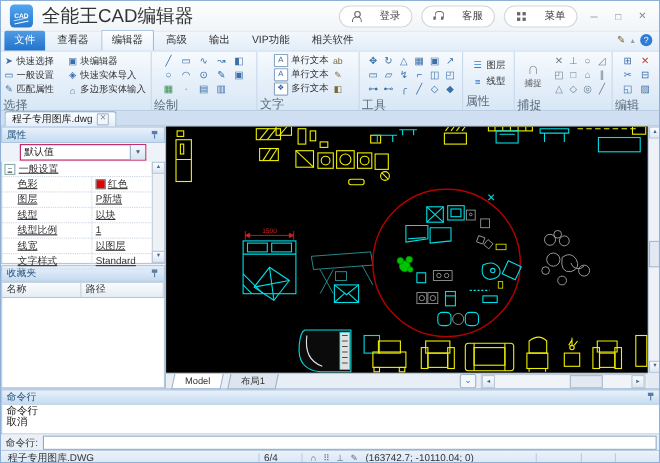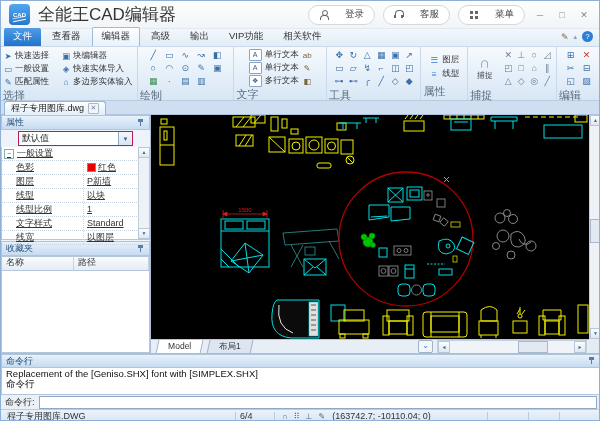--- a/index.html
+++ b/index.html
@@ -371,29 +371,29 @@
             <span>以块</span>
           </span>
       </div>
       <div class="prow">
         <span class="pname">线型比例</span>
         <span class="pval">
             <span>1</span>
           </span>
       </div>
       <div class="prow">
+        <span class="pname">线宽</span>
+        <span class="pval">
+            <span>以图层</span>
+          </span>
+      </div>
+      <div class="prow">
         <span class="pname">文字样式</span>
         <span class="pval">
             <span>Standard</span>
-          </span>
-      </div>
-      <div class="prow">
-        <span class="pname">线宽</span>
-        <span class="pval">
-            <span>以图层</span>
           </span>
       </div>
       <div class="pscroll">
         <span class="sarr">▲</span>
         <span class="sarr">▼</span>
       </div>
     </div>
     <div class="phead" style="margin-top:1px;">
       <span>收藏夹</span>
       <span class="pin"></span>
@@ -606,22 +606,22 @@
       <span class="harr right">►</span>
     </div>
   </div>
 
   <div class="cmdpanel abs">
     <div class="cmdhead">
       <span>命令行</span>
       <span class="pin"></span>
     </div>
     <div class="cmdbody">
-      <div>Replacement of the [Geniso.SHX] font with [SIMPLEX.SHX]</div>
       <div>命令行</div>
+      <div>取消</div>
     </div>
     <div class="cmdinput">
       <span>命令行:</span>
       <input type="text" value="" style="">
     </div>
   </div>
 
   <div class="statusbar abs">
     <span class="sb-file">程子专用图库.DWG</span>
     <span class="sb-sep"></span>

